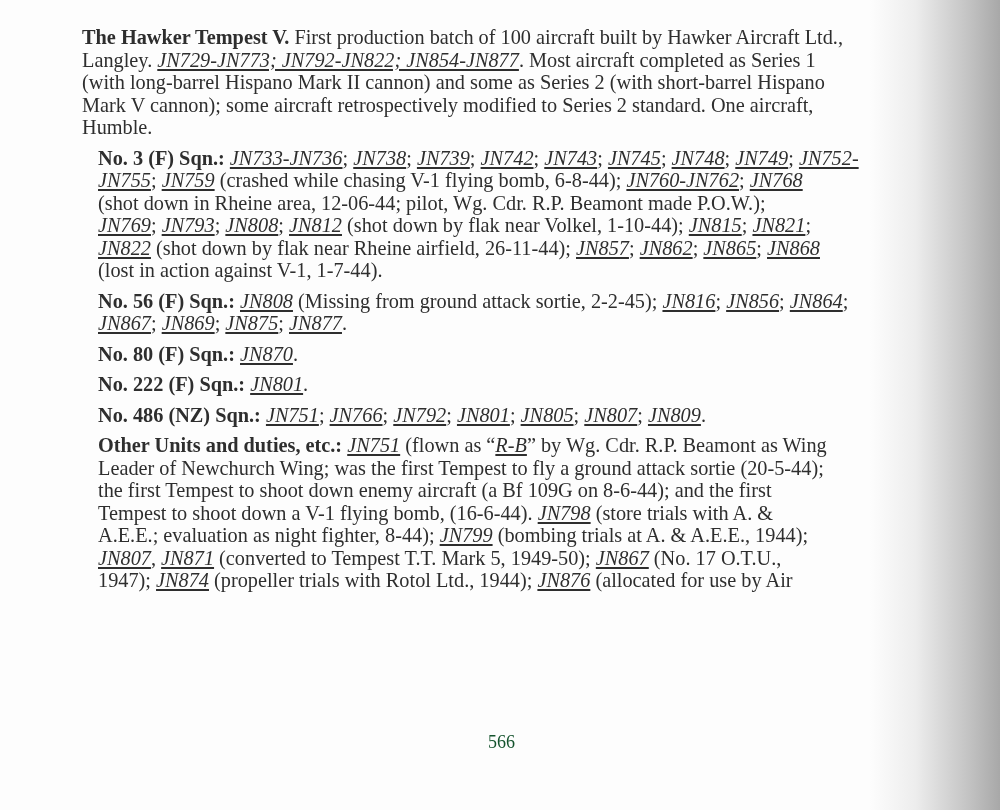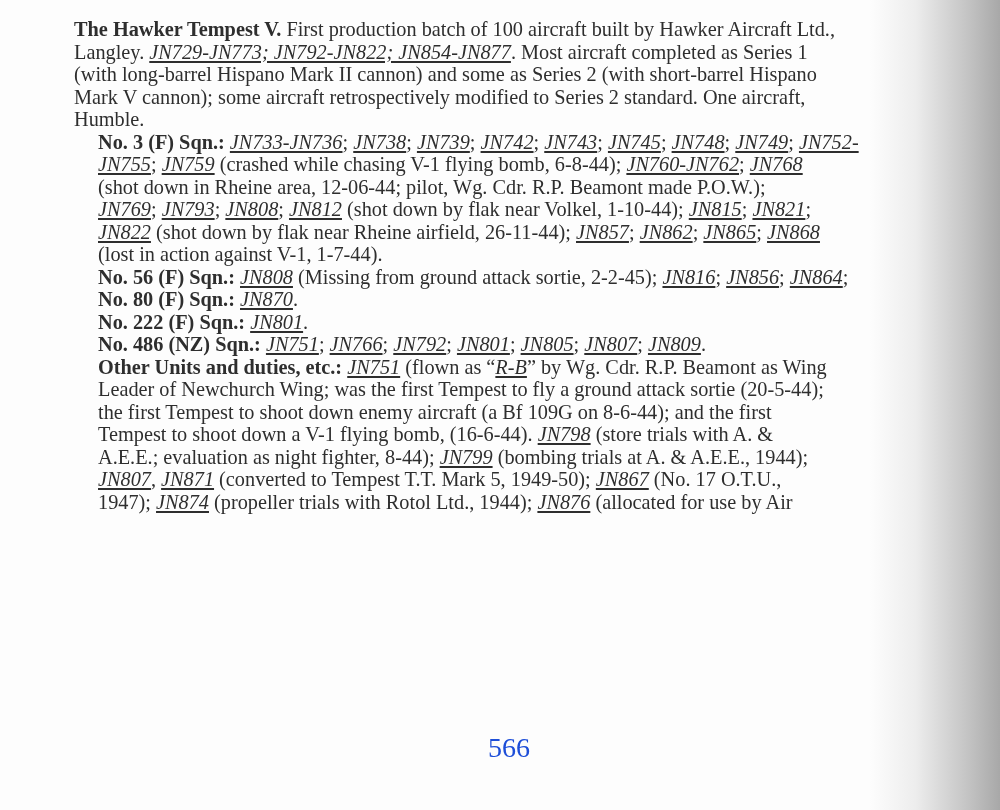--- a/index.html
+++ b/index.html
@@ -11,28 +11,28 @@
   }
   .page-shadow {
     position: absolute; top: 0; right: 0; width: 130px; height: 810px;
     background: linear-gradient(to right, rgba(253,253,253,0) 0%, rgba(230,230,230,0.7) 35%, #c4c4c4 75%, #a8a8a8 100%);
     pointer-events: none; z-index: 2;
   }
   .text-block {
     position: absolute; left: 74px; top: 18px; width: 880px;
     font-size: 20.3px; line-height: 22.5px;
   }
-  .entry { margin: 0; text-align: justify; }
+  .entry { margin: 8px; text-align: justify; }
   .entry-main { padding-left: 48px; text-indent: -48px; }
   .entry-sub { margin-left: 24px; padding-left: 48px; text-indent: -48px; }
   .b { font-weight: bold; }
   .i { font-style: italic; text-decoration: underline; }
   .line { display: block; white-space: nowrap; }
   .page-number {
-    position: absolute; left: 488px; top: 732px; font-size: 28px; color: #1d4ed8;
+    position: absolute; left: 488px; top: 732px; font-size: 18px; color: #14532d;
   }
 </style>
 </head>
 <body>
 
 <div class="page">
   <div class="text-block">
     <p class="entry entry-main">
         <span class="line"><span class="b">The Hawker Tempest V.</span><span> First production batch of 100 aircraft built by Hawker Aircraft Ltd.,</span></span>
         <span class="line"><span>Langley. </span><span class="i">JN729-JN773; JN792-JN822; JN854-JN877</span><span>. Most aircraft completed as Series 1</span></span>
@@ -43,20 +43,21 @@
     <p class="entry entry-sub">
         <span class="line"><span class="b">No. 3 (F) Sqn.:</span><span> </span><span class="i">JN733-JN736</span><span>; </span><span class="i">JN738</span><span>; </span><span class="i">JN739</span><span>; </span><span class="i">JN742</span><span>; </span><span class="i">JN743</span><span>; </span><span class="i">JN745</span><span>; </span><span class="i">JN748</span><span>; </span><span class="i">JN749</span><span>; </span><span class="i">JN752-</span></span>
         <span class="line"><span class="i">JN755</span><span>; </span><span class="i">JN759</span><span> (crashed while chasing V-1 flying bomb, 6-8-44); </span><span class="i">JN760-JN762</span><span>; </span><span class="i">JN768</span></span>
         <span class="line"><span>(shot down in Rheine area, 12-06-44; pilot, Wg. Cdr. R.P. Beamont made P.O.W.);</span></span>
         <span class="line"><span class="i">JN769</span><span>; </span><span class="i">JN793</span><span>; </span><span class="i">JN808</span><span>; </span><span class="i">JN812</span><span> (shot down by flak near Volkel, 1-10-44); </span><span class="i">JN815</span><span>; </span><span class="i">JN821</span><span>;</span></span>
         <span class="line"><span class="i">JN822</span><span> (shot down by flak near Rheine airfield, 26-11-44); </span><span class="i">JN857</span><span>; </span><span class="i">JN862</span><span>; </span><span class="i">JN865</span><span>; </span><span class="i">JN868</span></span>
         <span class="line"><span>(lost in action against V-1, 1-7-44).</span></span>
       </p>
     <p class="entry entry-sub">
         <span class="line"><span class="b">No. 56 (F) Sqn.:</span><span> </span><span class="i">JN808</span><span> (Missing from ground attack sortie, 2-2-45); </span><span class="i">JN816</span><span>; </span><span class="i">JN856</span><span>; </span><span class="i">JN864</span><span>;</span></span>
+        <span class="line"><span class="i">JN867</span><span>; </span><span class="i">JN869</span><span>; </span><span class="i">JN875</span><span>; </span><span class="i">JN877</span><span>.</span></span>
       </p>
     <p class="entry entry-sub">
         <span class="line"><span class="b">No. 80 (F) Sqn.:</span><span> </span><span class="i">JN870</span><span>.</span></span>
       </p>
     <p class="entry entry-sub">
         <span class="line"><span class="b">No. 222 (F) Sqn.:</span><span> </span><span class="i">JN801</span><span>.</span></span>
       </p>
     <p class="entry entry-sub">
         <span class="line"><span class="b">No. 486 (NZ) Sqn.:</span><span> </span><span class="i">JN751</span><span>; </span><span class="i">JN766</span><span>; </span><span class="i">JN792</span><span>; </span><span class="i">JN801</span><span>; </span><span class="i">JN805</span><span>; </span><span class="i">JN807</span><span>; </span><span class="i">JN809</span><span>.</span></span>
       </p>

